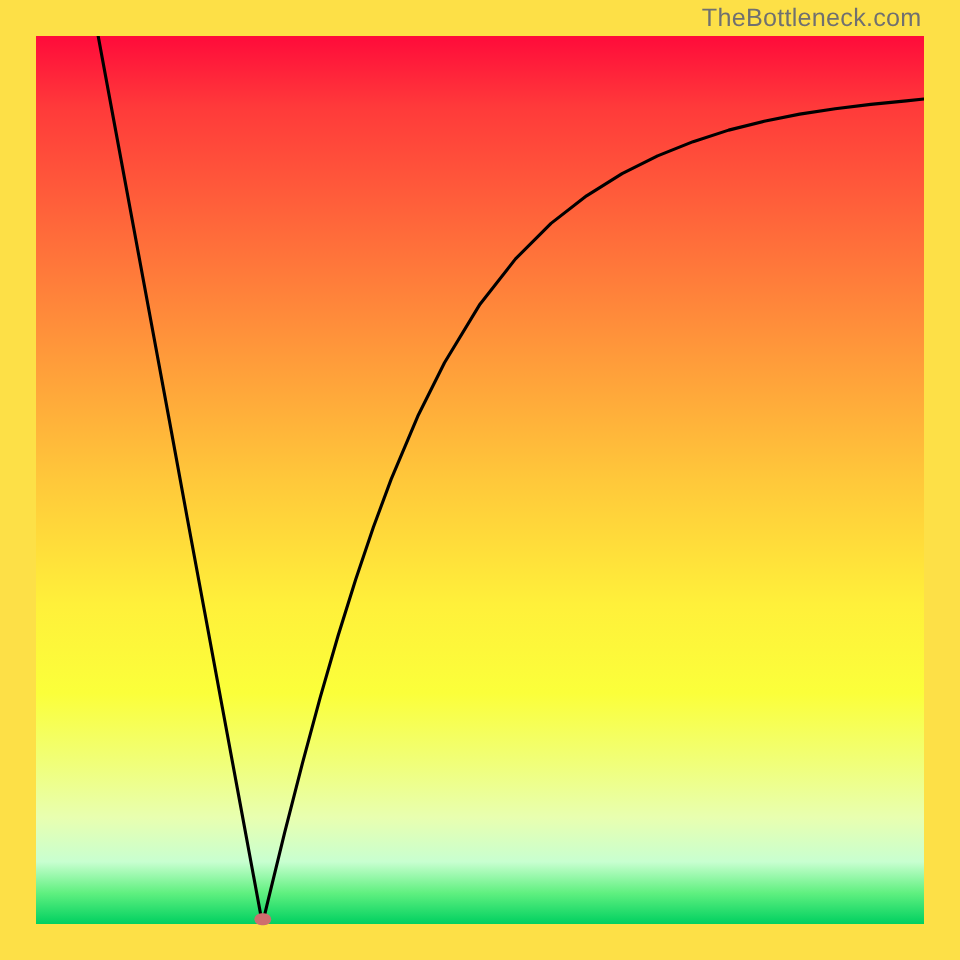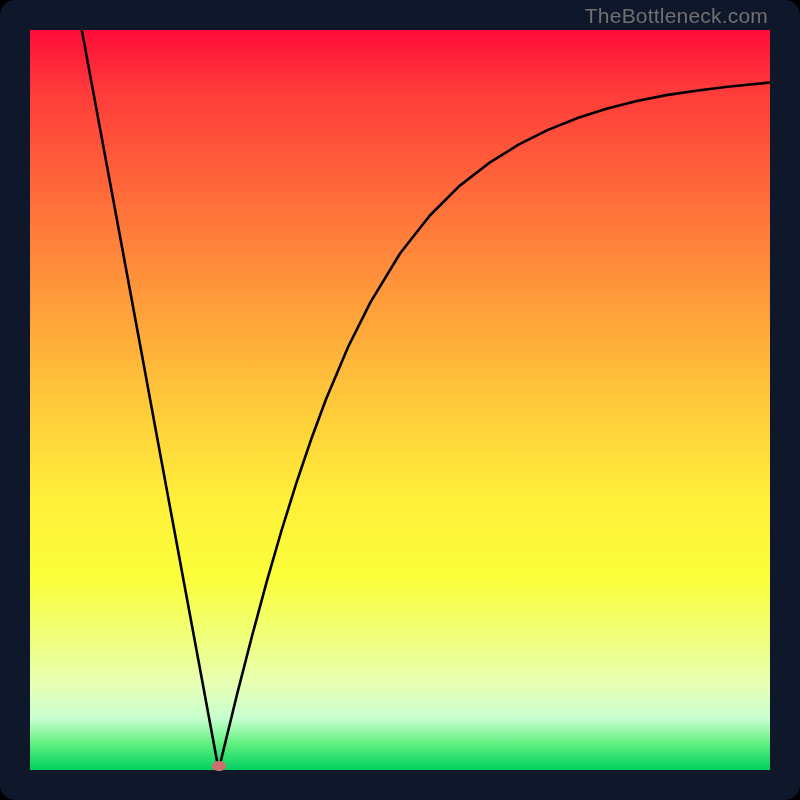--- a/index.html
+++ b/index.html
@@ -10,22 +10,21 @@
     background: #000;
     overflow: hidden;
     font-family: Arial, Helvetica, sans-serif;
   }
   .frame {
     position: absolute;
     top: 0;
     left: 0;
     width: 800px;
     height: 800px;
-    background: #0f172a;
-    border-radius: 15px;
+    background: #fde047;
   }
   .plot {
     position: absolute;
     top: 30px;
     left: 30px;
     width: 740px;
     height: 740px;
     background: linear-gradient(to bottom,
       #ff0b3a 0%,
       #ff3a3a 8%,

